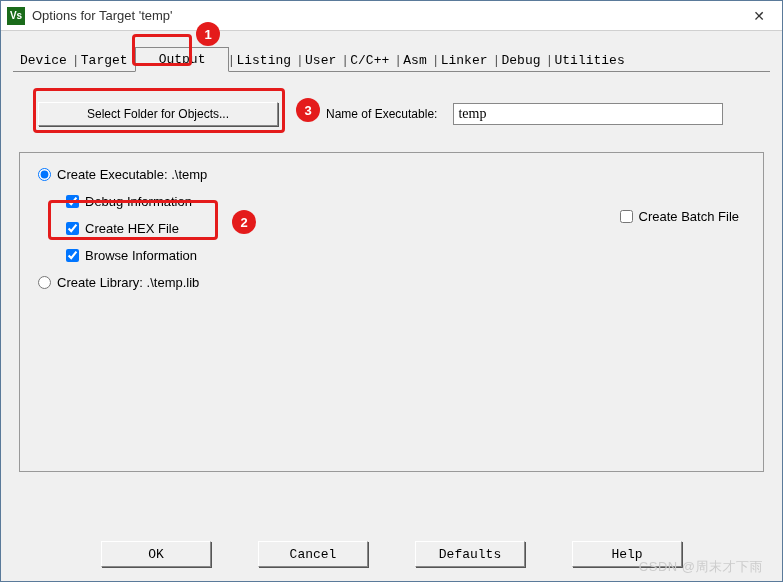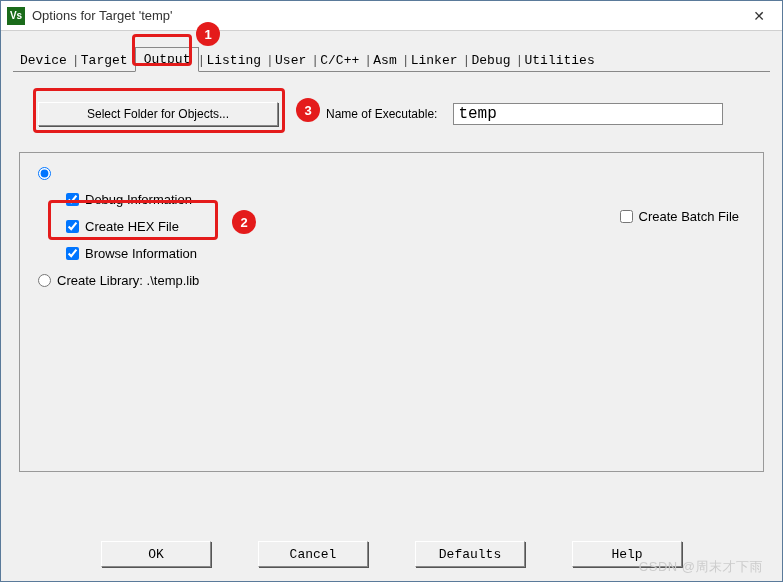--- a/index.html
+++ b/index.html
@@ -67,21 +67,21 @@
       left: -2px;
       top: 3px;
       color: #555;
     }
     .tab:first-child::before { content: ''; }
     .tab.active {
       background: #f0f0f0;
       border: 1px solid #888;
       border-bottom: 1px solid #f0f0f0;
       margin-bottom: -1px;
-      padding: 4px 8px;
+      padding: 4px 23px;
     }
     .tab.active::before { content: ''; }
     .panel {
       flex: 1;
       margin: 0 12px 8px 12px;
       position: relative;
       padding-top: 30px;
     }
     .top-row {
       display: flex;
@@ -101,22 +101,22 @@
       font-size: 12px;
       cursor: pointer;
     }
     .label-exec { margin-left: 36px; }
     .input-exec {
       width: 270px;
       height: 22px;
       padding: 2px 4px;
       border: 1px solid #888;
       background: #fff;
-      font-family: Liberation Mono, monospace;
-      font-size: 16px;
+      font-family: Liberation Serif, serif;
+      font-size: 14px;
       margin-left: 4px;
     }
     .group-box {
       border: 1px solid #999;
       margin: 26px 6px 0 6px;
       padding: 14px 18px 18px 18px;
       position: relative;
       height: 320px;
     }
     .radio-row, .check-row {
@@ -216,20 +216,21 @@
     <div class="top-row">
       <button class="btn-select-folder">Select Folder for Objects...</button>
       <span class="label-exec">Name of Executable:</span>
       <input class="input-exec" type="text" value="temp" style="">
     </div>
 
     <div class="group-box">
 
       <div class="radio-row">
         <input type="radio" name="outmode" checked="" style="">
+        <span>Create Executable:  .\temp</span>
       </div>
 
       <div class="check-row check-indent">
         <input type="checkbox" checked="" style="">
         <span>Debug Information</span>
       </div>
 
       <div class="check-row check-indent">
         <input type="checkbox" checked="" style="">
         <span>Create HEX File</span>

